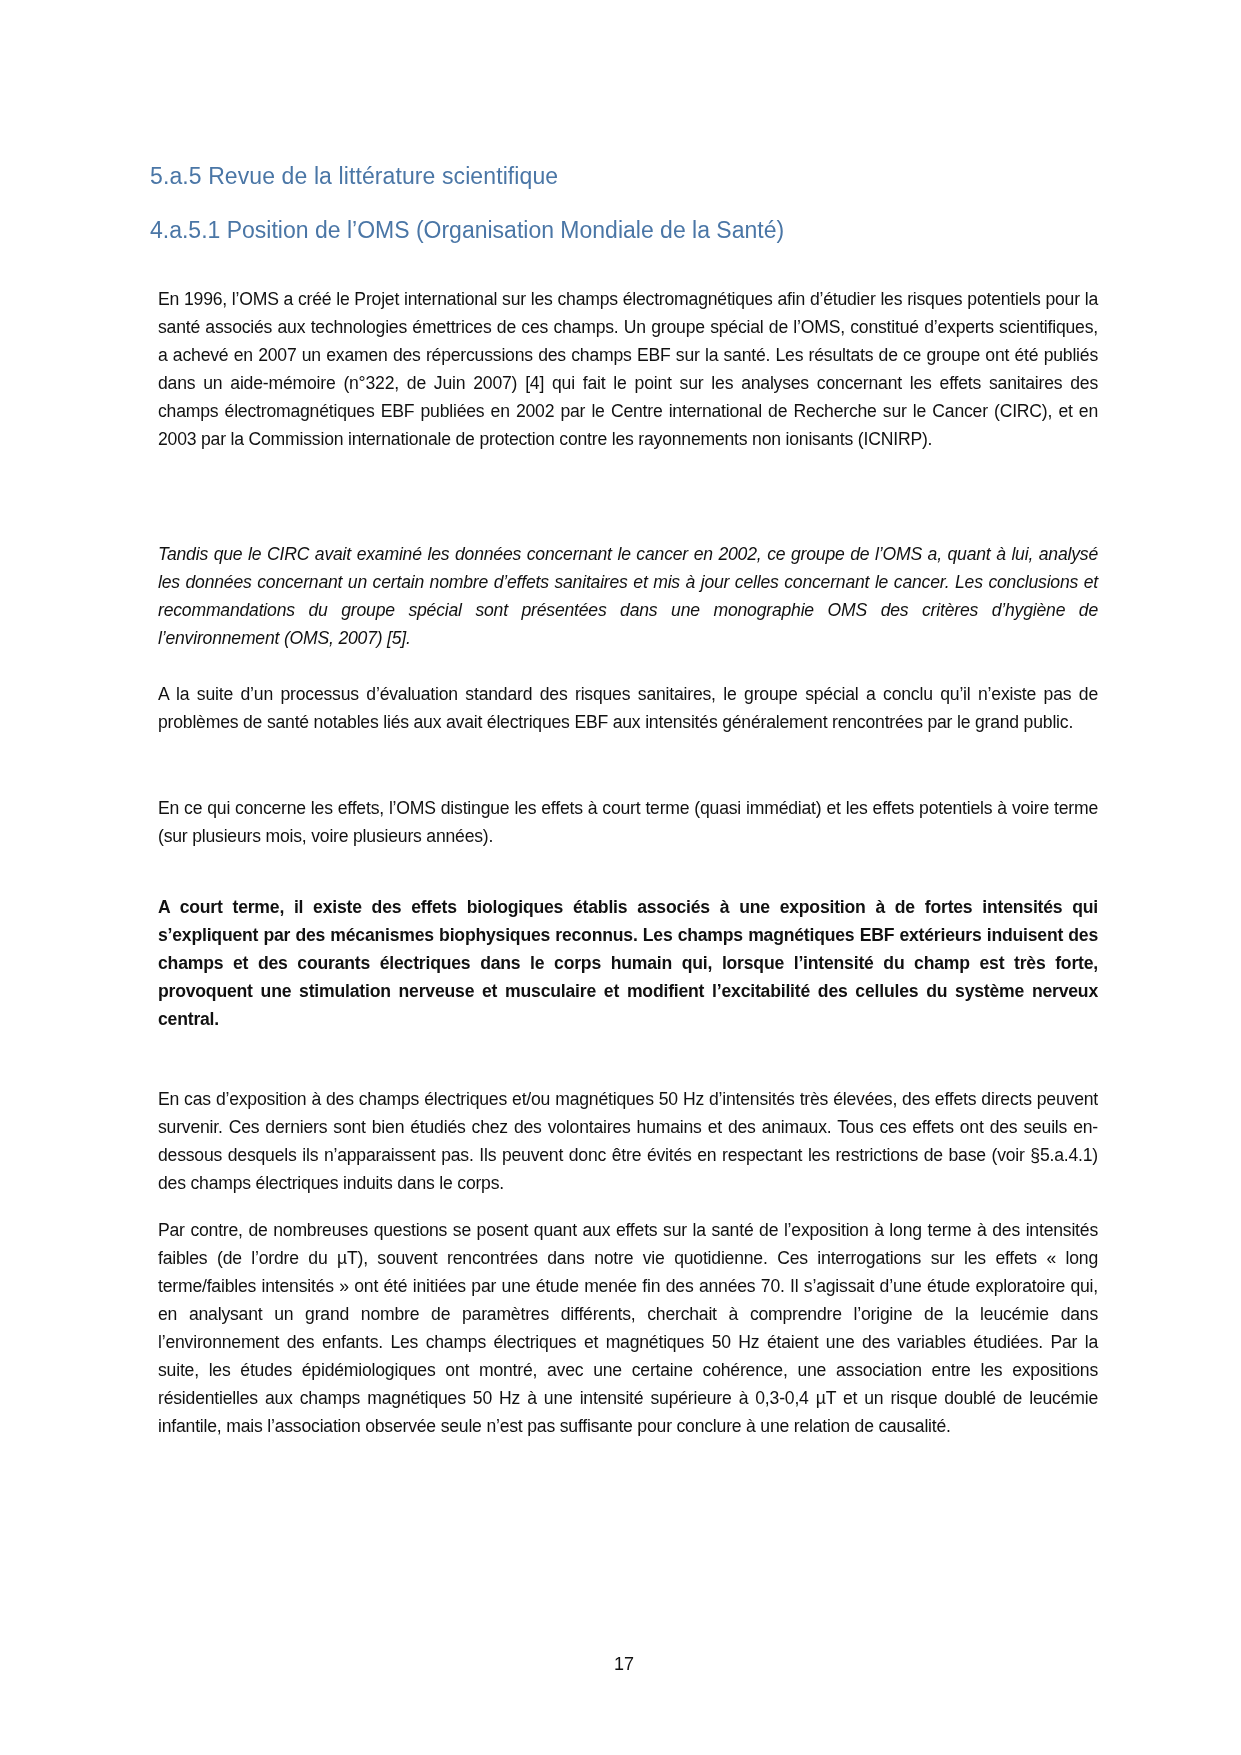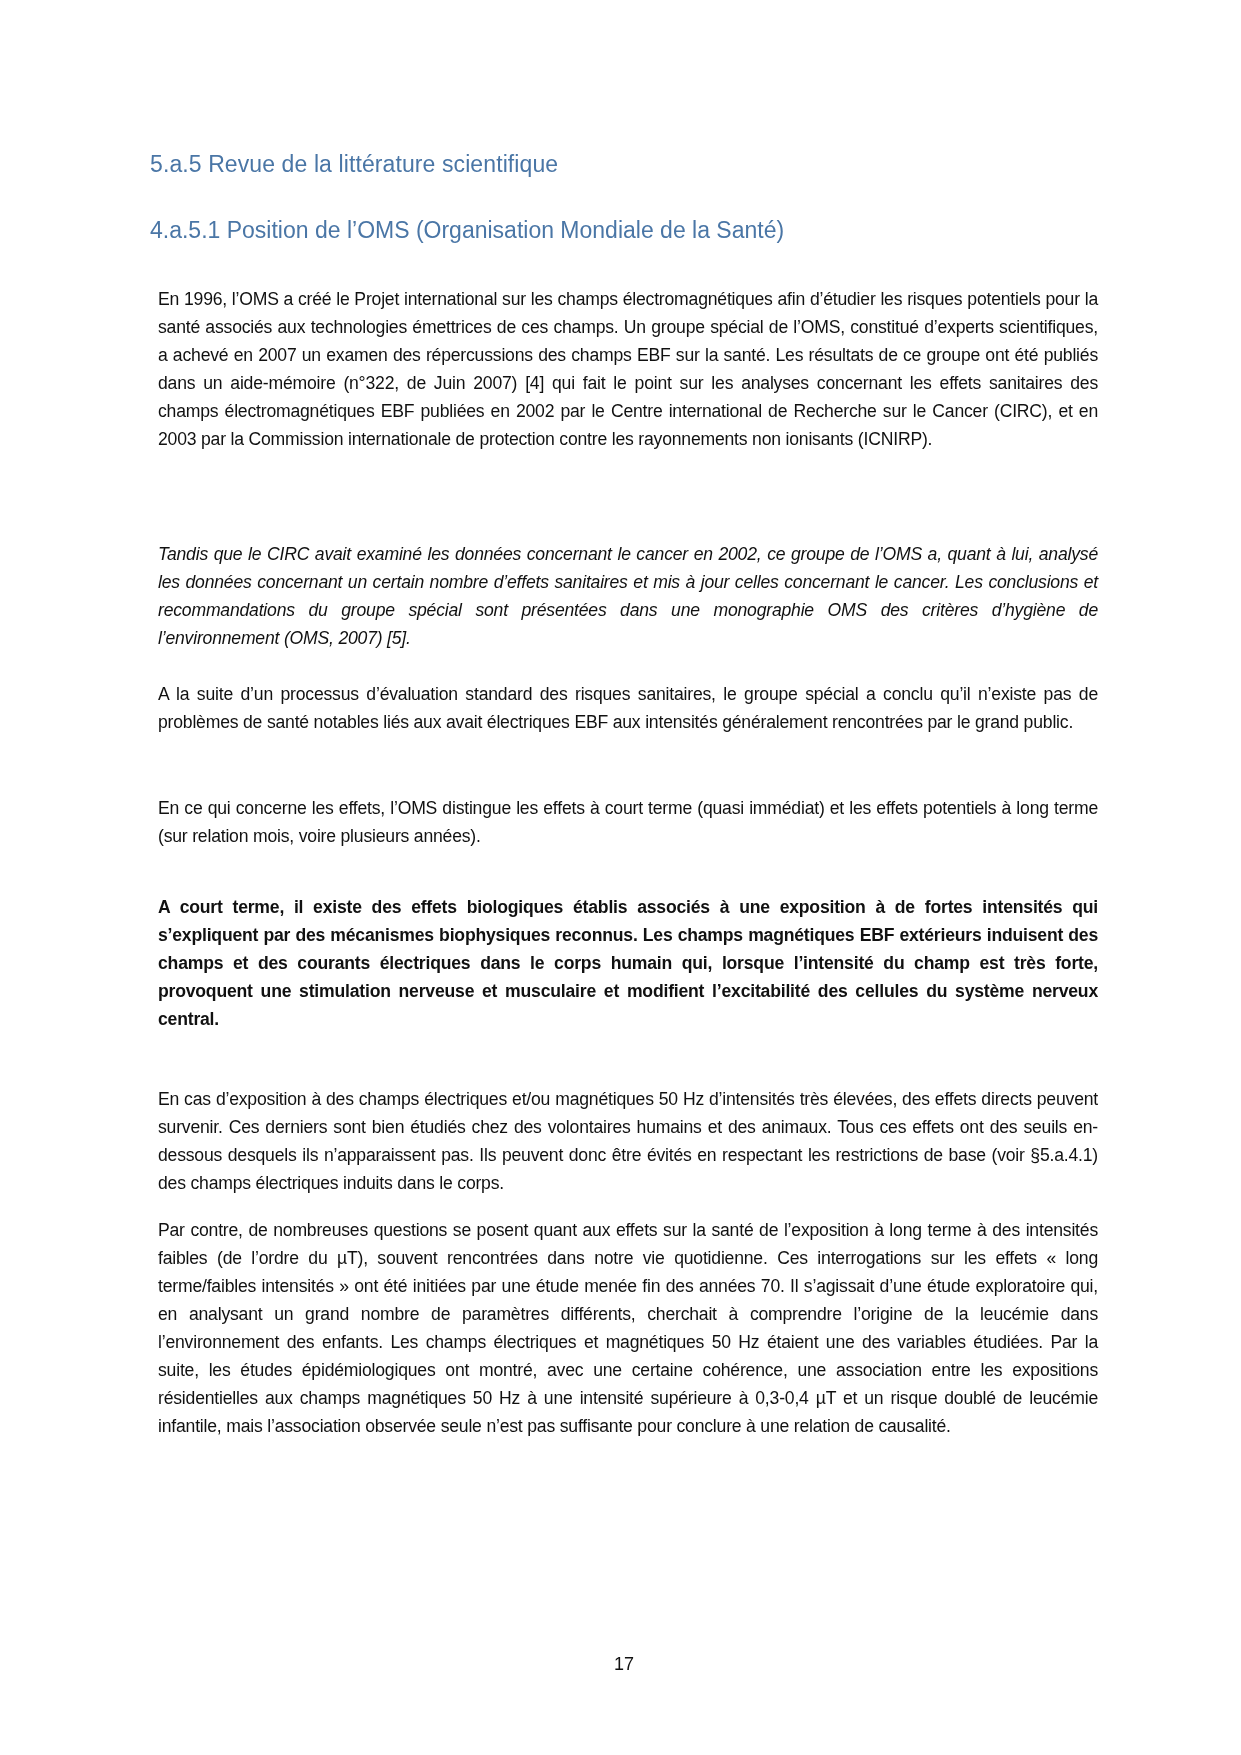--- a/index.html
+++ b/index.html
@@ -2,21 +2,21 @@
 <html><head>
 <meta charset="utf-8">
 <style>
   html, body { margin: 0; padding: 0; background: #ffffff; }
   body { width: 1241px; height: 1755px; position: relative; overflow: hidden; }
   .page {
     position: absolute; left: 150px; top: 0; width: 940px;
     font-family: "Liberation Sans", sans-serif; color: #111111;
   }
   .h2 {
-    position: absolute; left: 0; top: 151px; margin: 0;
+    position: absolute; left: 0; top: 163px; margin: 0;
     font-size: 23px; font-weight: normal; color: #4a76a6; letter-spacing: 0.1px;
     white-space: nowrap;
   }
   .h3 {
     position: absolute; left: 0; top: 217px; margin: 0;
     font-size: 23px; font-weight: normal; color: #4a76a6;
     white-space: nowrap;
   }
   .para {
     position: absolute; left: 0; width: 940px; margin: 8px;
@@ -38,19 +38,19 @@
 </head>
 <body>
 
 <div class="page">
   <h2 class="h2">5.a.5 Revue de la littérature scientifique</h2>
   <h3 class="h3">4.a.5.1 Position de l’OMS (Organisation Mondiale de la Santé)</h3>
 
   <p class="para p1">En 1996, l’OMS a créé le Projet international sur les champs électromagnétiques afin d’étudier les risques potentiels pour la santé associés aux technologies émettrices de ces champs. Un groupe spécial de l’OMS, constitué d’experts scientifiques, a achevé en 2007 un examen des répercussions des champs EBF sur la santé. Les résultats de ce groupe ont été publiés dans un aide-mémoire (n°322, de Juin 2007) [4] qui fait le point sur les analyses concernant les effets sanitaires des champs électromagnétiques EBF publiées en 2002 par le Centre international de Recherche sur le Cancer (CIRC), et en 2003 par la Commission internationale de protection contre les rayonnements non ionisants (ICNIRP).</p>
   <p class="para p2">Tandis que le CIRC avait examiné les données concernant le cancer en 2002, ce groupe de l’OMS a, quant à lui, analysé les données concernant un certain nombre d’effets sanitaires et mis à jour celles concernant le cancer. Les conclusions et recommandations du groupe spécial sont présentées dans une monographie OMS des critères d’hygiène de l’environnement (OMS, 2007) [5].</p>
   <p class="para p3">A la suite d’un processus d’évaluation standard des risques sanitaires, le groupe spécial a conclu qu’il n’existe pas de problèmes de santé notables liés aux avait électriques EBF aux intensités généralement rencontrées par le grand public.</p>
-  <p class="para p4">En ce qui concerne les effets, l’OMS distingue les effets à court terme (quasi immédiat) et les effets potentiels à long terme (sur relation mois, voire plusieurs années).</p>
+  <p class="para p4">En ce qui concerne les effets, l’OMS distingue les effets à court terme (quasi immédiat) et les effets potentiels à voire terme (sur plusieurs mois, voire plusieurs années).</p>
   <p class="para p5">A court terme, il existe des effets biologiques établis associés à une exposition à de fortes intensités qui s’expliquent par des mécanismes biophysiques reconnus. Les champs magnétiques EBF extérieurs induisent des champs et des courants électriques dans le corps humain qui, lorsque l’intensité du champ est très forte, provoquent une stimulation nerveuse et musculaire et modifient l’excitabilité des cellules du système nerveux central.</p>
   <p class="para p6">En cas d’exposition à des champs électriques et/ou magnétiques 50 Hz d’intensités très élevées, des effets directs peuvent survenir. Ces derniers sont bien étudiés chez des volontaires humains et des animaux. Tous ces effets ont des seuils en-dessous desquels ils n’apparaissent pas.  Ils peuvent donc être évités en respectant les restrictions de base (voir §5.a.4.1) des champs électriques induits dans le corps.</p>
   <p class="para p7">Par contre, de nombreuses questions se posent quant aux effets sur la santé de l’exposition à long terme à des intensités faibles (de l’ordre du µT), souvent rencontrées dans notre vie quotidienne. Ces interrogations sur les effets « long terme/faibles intensités » ont été initiées par une étude menée fin des années 70. Il s’agissait d’une étude exploratoire qui, en analysant un grand nombre de paramètres différents, cherchait à comprendre l’origine de la leucémie dans l’environnement des enfants. Les champs électriques et magnétiques 50 Hz étaient une des variables étudiées. Par la suite, les études épidémiologiques ont montré, avec une certaine cohérence, une association entre les expositions résidentielles aux champs magnétiques 50 Hz à une intensité supérieure à 0,3-0,4 µT et un risque doublé de leucémie infantile, mais l’association observée seule n’est pas suffisante pour conclure à une relation de causalité.</p>
 
   <div class="page-num">17</div>
 </div>
 
 </body></html>

